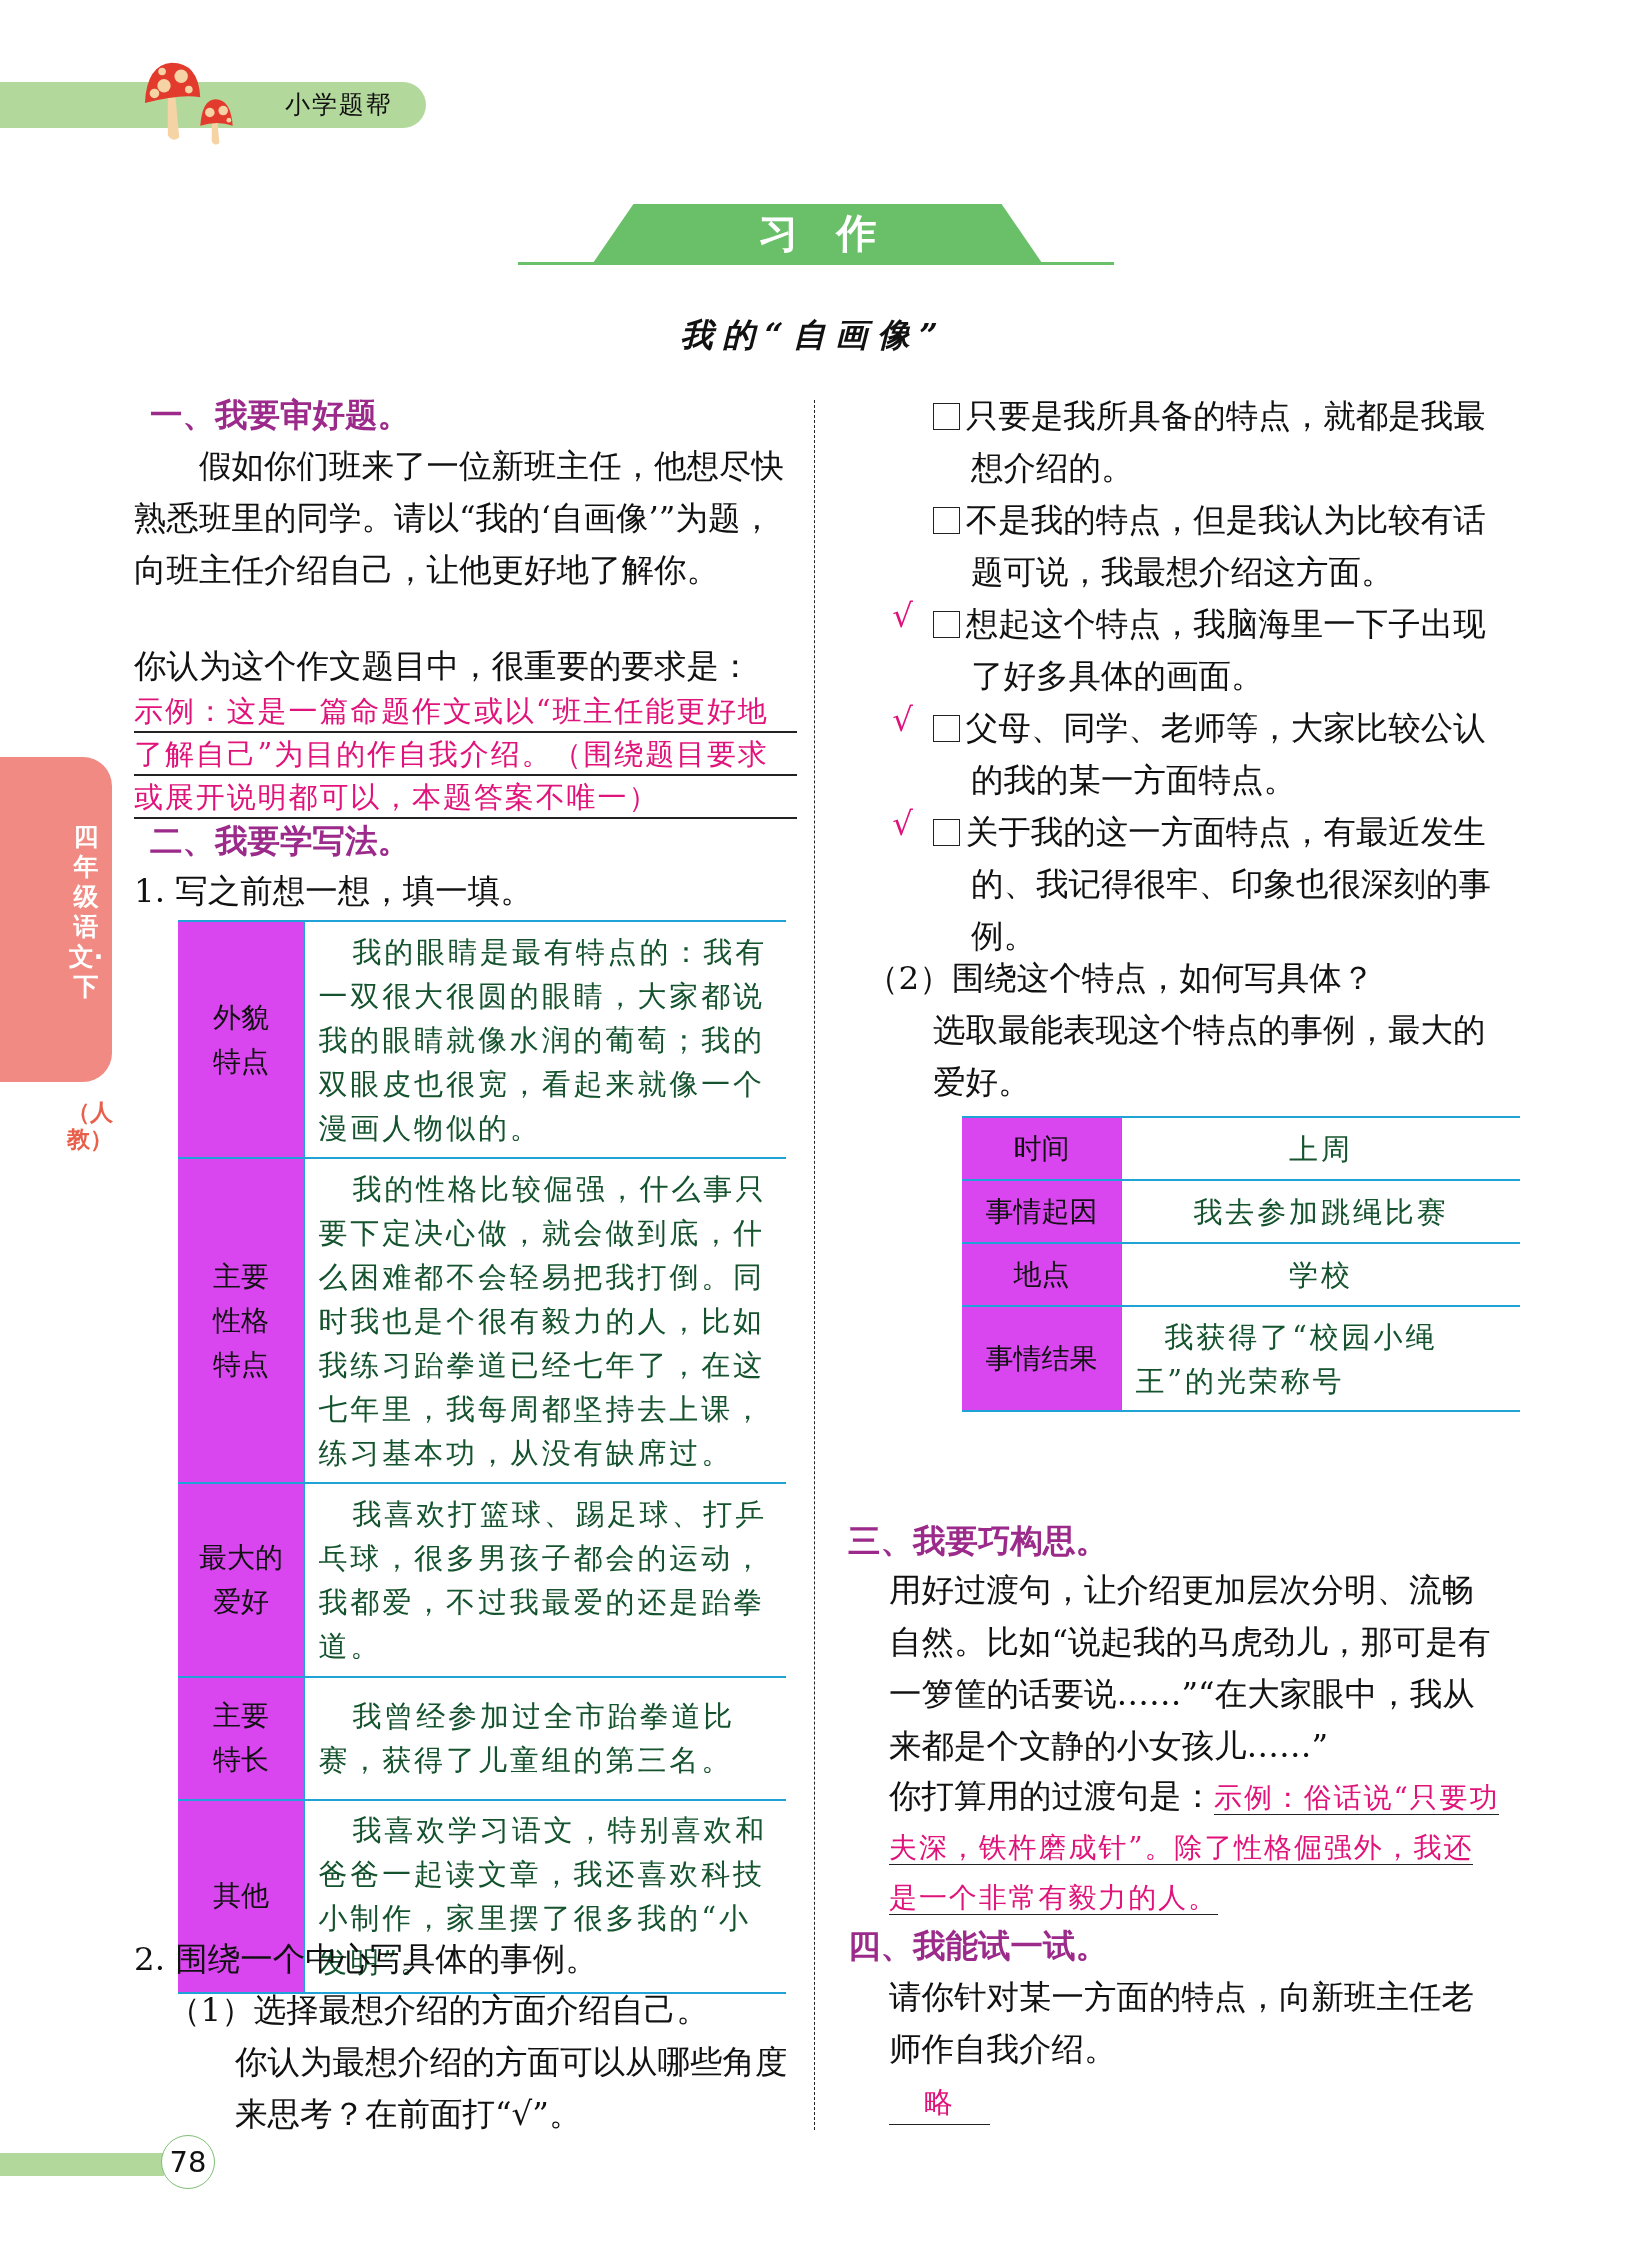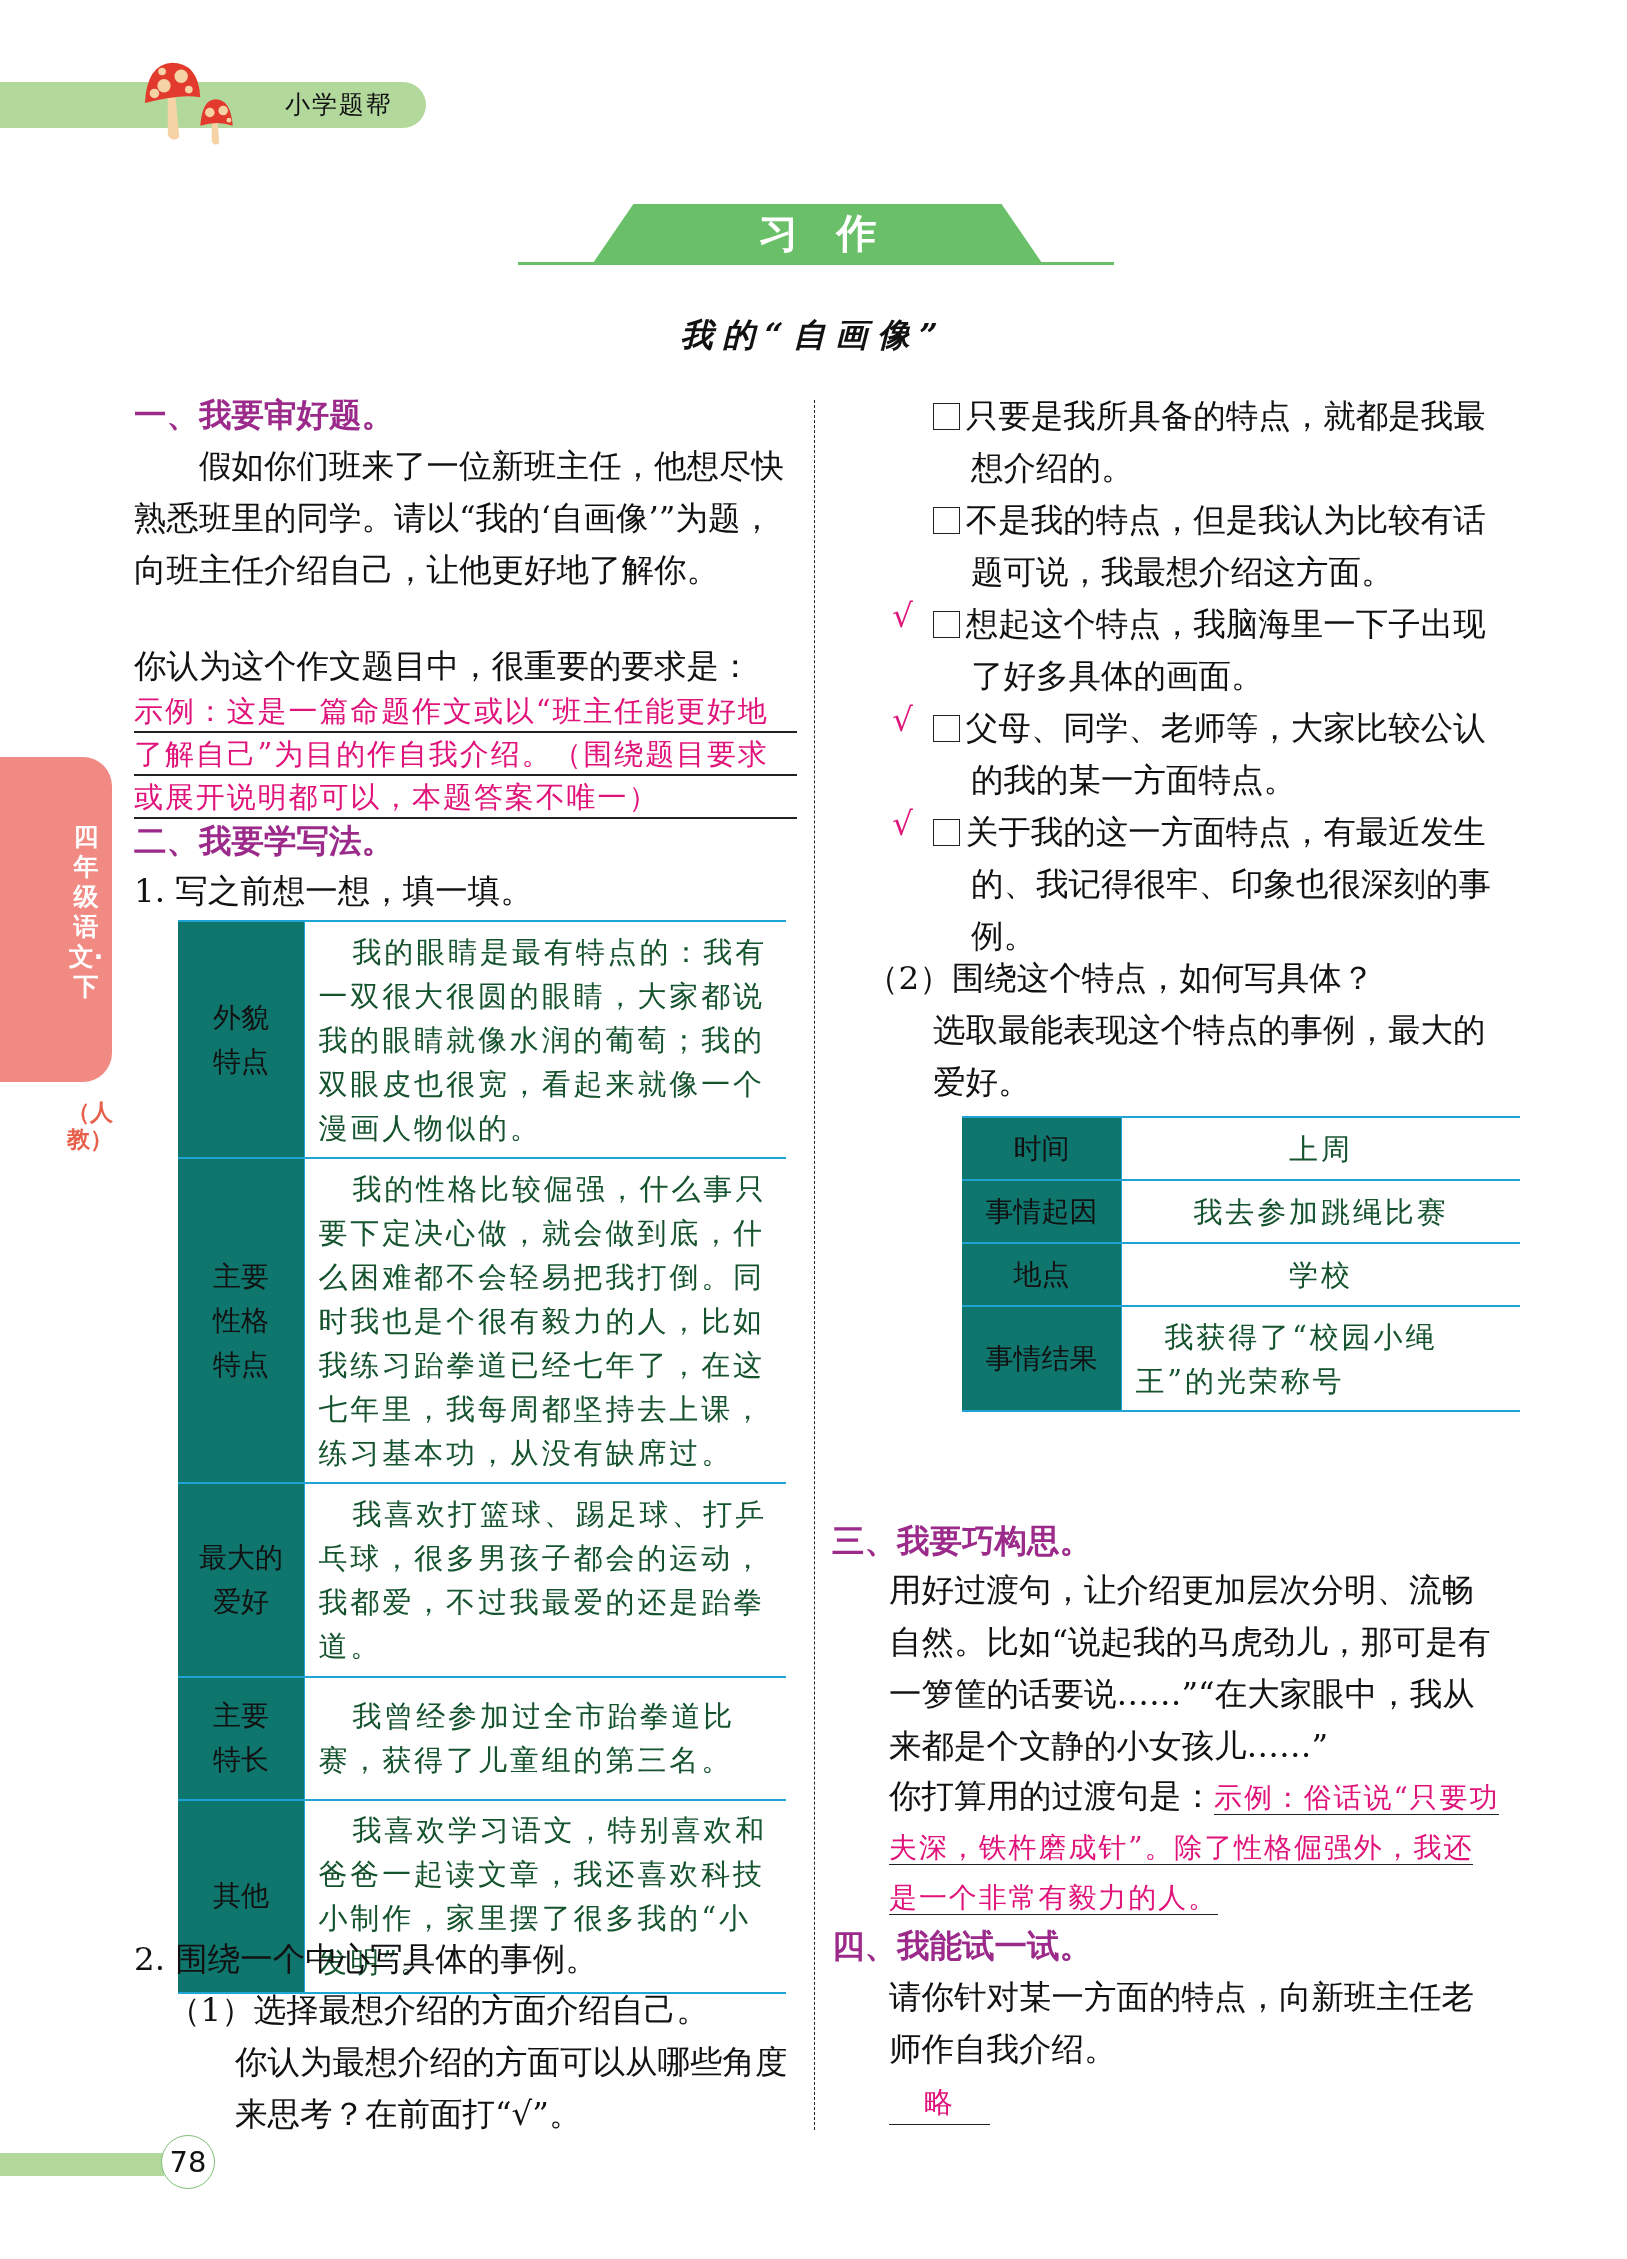--- a/index.html
+++ b/index.html
@@ -23,30 +23,30 @@
 
   
   .side-tab { left:0; top:757px; width:112px; height:325px; background:#f08a82; border-radius:0 29px 29px 0; }
   .side-text { left:67px; top:822px; width:38px; color:#fff; font-family:"DejaVu Sans", sans-serif; font-weight:bold; font-size:25px; line-height:30px; text-align:center; }
   .side-sub { left:67px; top:1099px; width:38px; color:#e8604c; font-family:"DejaVu Sans", sans-serif; font-weight:bold; font-size:23px; line-height:27px; text-align:center; }
 
   
   .divider { left:814px; top:400px; width:0; height:1730px; border-left:1.9px dashed #222; }
 
   
-  .h { font-family:"DejaVu Sans", sans-serif; font-weight:bold; color:#9b2a8a; font-size:32.5px; }
+  .h { font-family:"DejaVu Sans", sans-serif; font-weight:bold; color:#9b2a8a; font-size:32.5px;margin-left:16px; }
   .p { font-size:32.5px; line-height:52px; }
   .red { color:#e0137a; font-size:29px; line-height:44px; letter-spacing:1.9px; }
   .ul { border-bottom:1.9px solid #222; }
   .indent { text-indent:65px; }
 
   
   table.t { border-collapse:collapse; position:absolute; }
   table.t td { border-top:2.9px solid #1fa2d6; border-bottom:2.9px solid #1fa2d6; padding:0; vertical-align:middle; }
-  table.t td.lab { background:#0f766e; border-right:1.9px solid #1fa2d6; text-align:center; font-size:28px; line-height:44px; color:#111; }
+  table.t td.lab { background:#d946ef; border-right:1.9px solid #1fa2d6; text-align:center; font-size:28px; line-height:44px; color:#111; }
   table.t td.val { color:#14532d; font-size:29px; line-height:44px; letter-spacing:2.9px; padding:7.6px 13.4px 7.6px 13.4px; }
   table.t td.val.c { text-align:center; }
 
   .chk { display:inline-block; width:25px; height:25px; border:1.9px solid #222; position:relative; vertical-align:-2.9px; margin-right:5.7px; }
   .tick { position:absolute; left:-3.8px; top:-11.5px; color:#e0137a; font-size:32.5px; line-height:32.5px; font-family:"DejaVu Sans", sans-serif; }
 
   .bottom-bar { left:0; top:2153px; width:164px; height:23px; background:#b3d89c; }
   .page-num { left:161px; top:2135px; width:52px; height:52px; border:1.9px solid #7dbf73; border-radius:50%; background:#fff;
               text-align:center; line-height:52px; font-family:"DejaVu Sans", sans-serif; font-size:29px; }
 </style>

